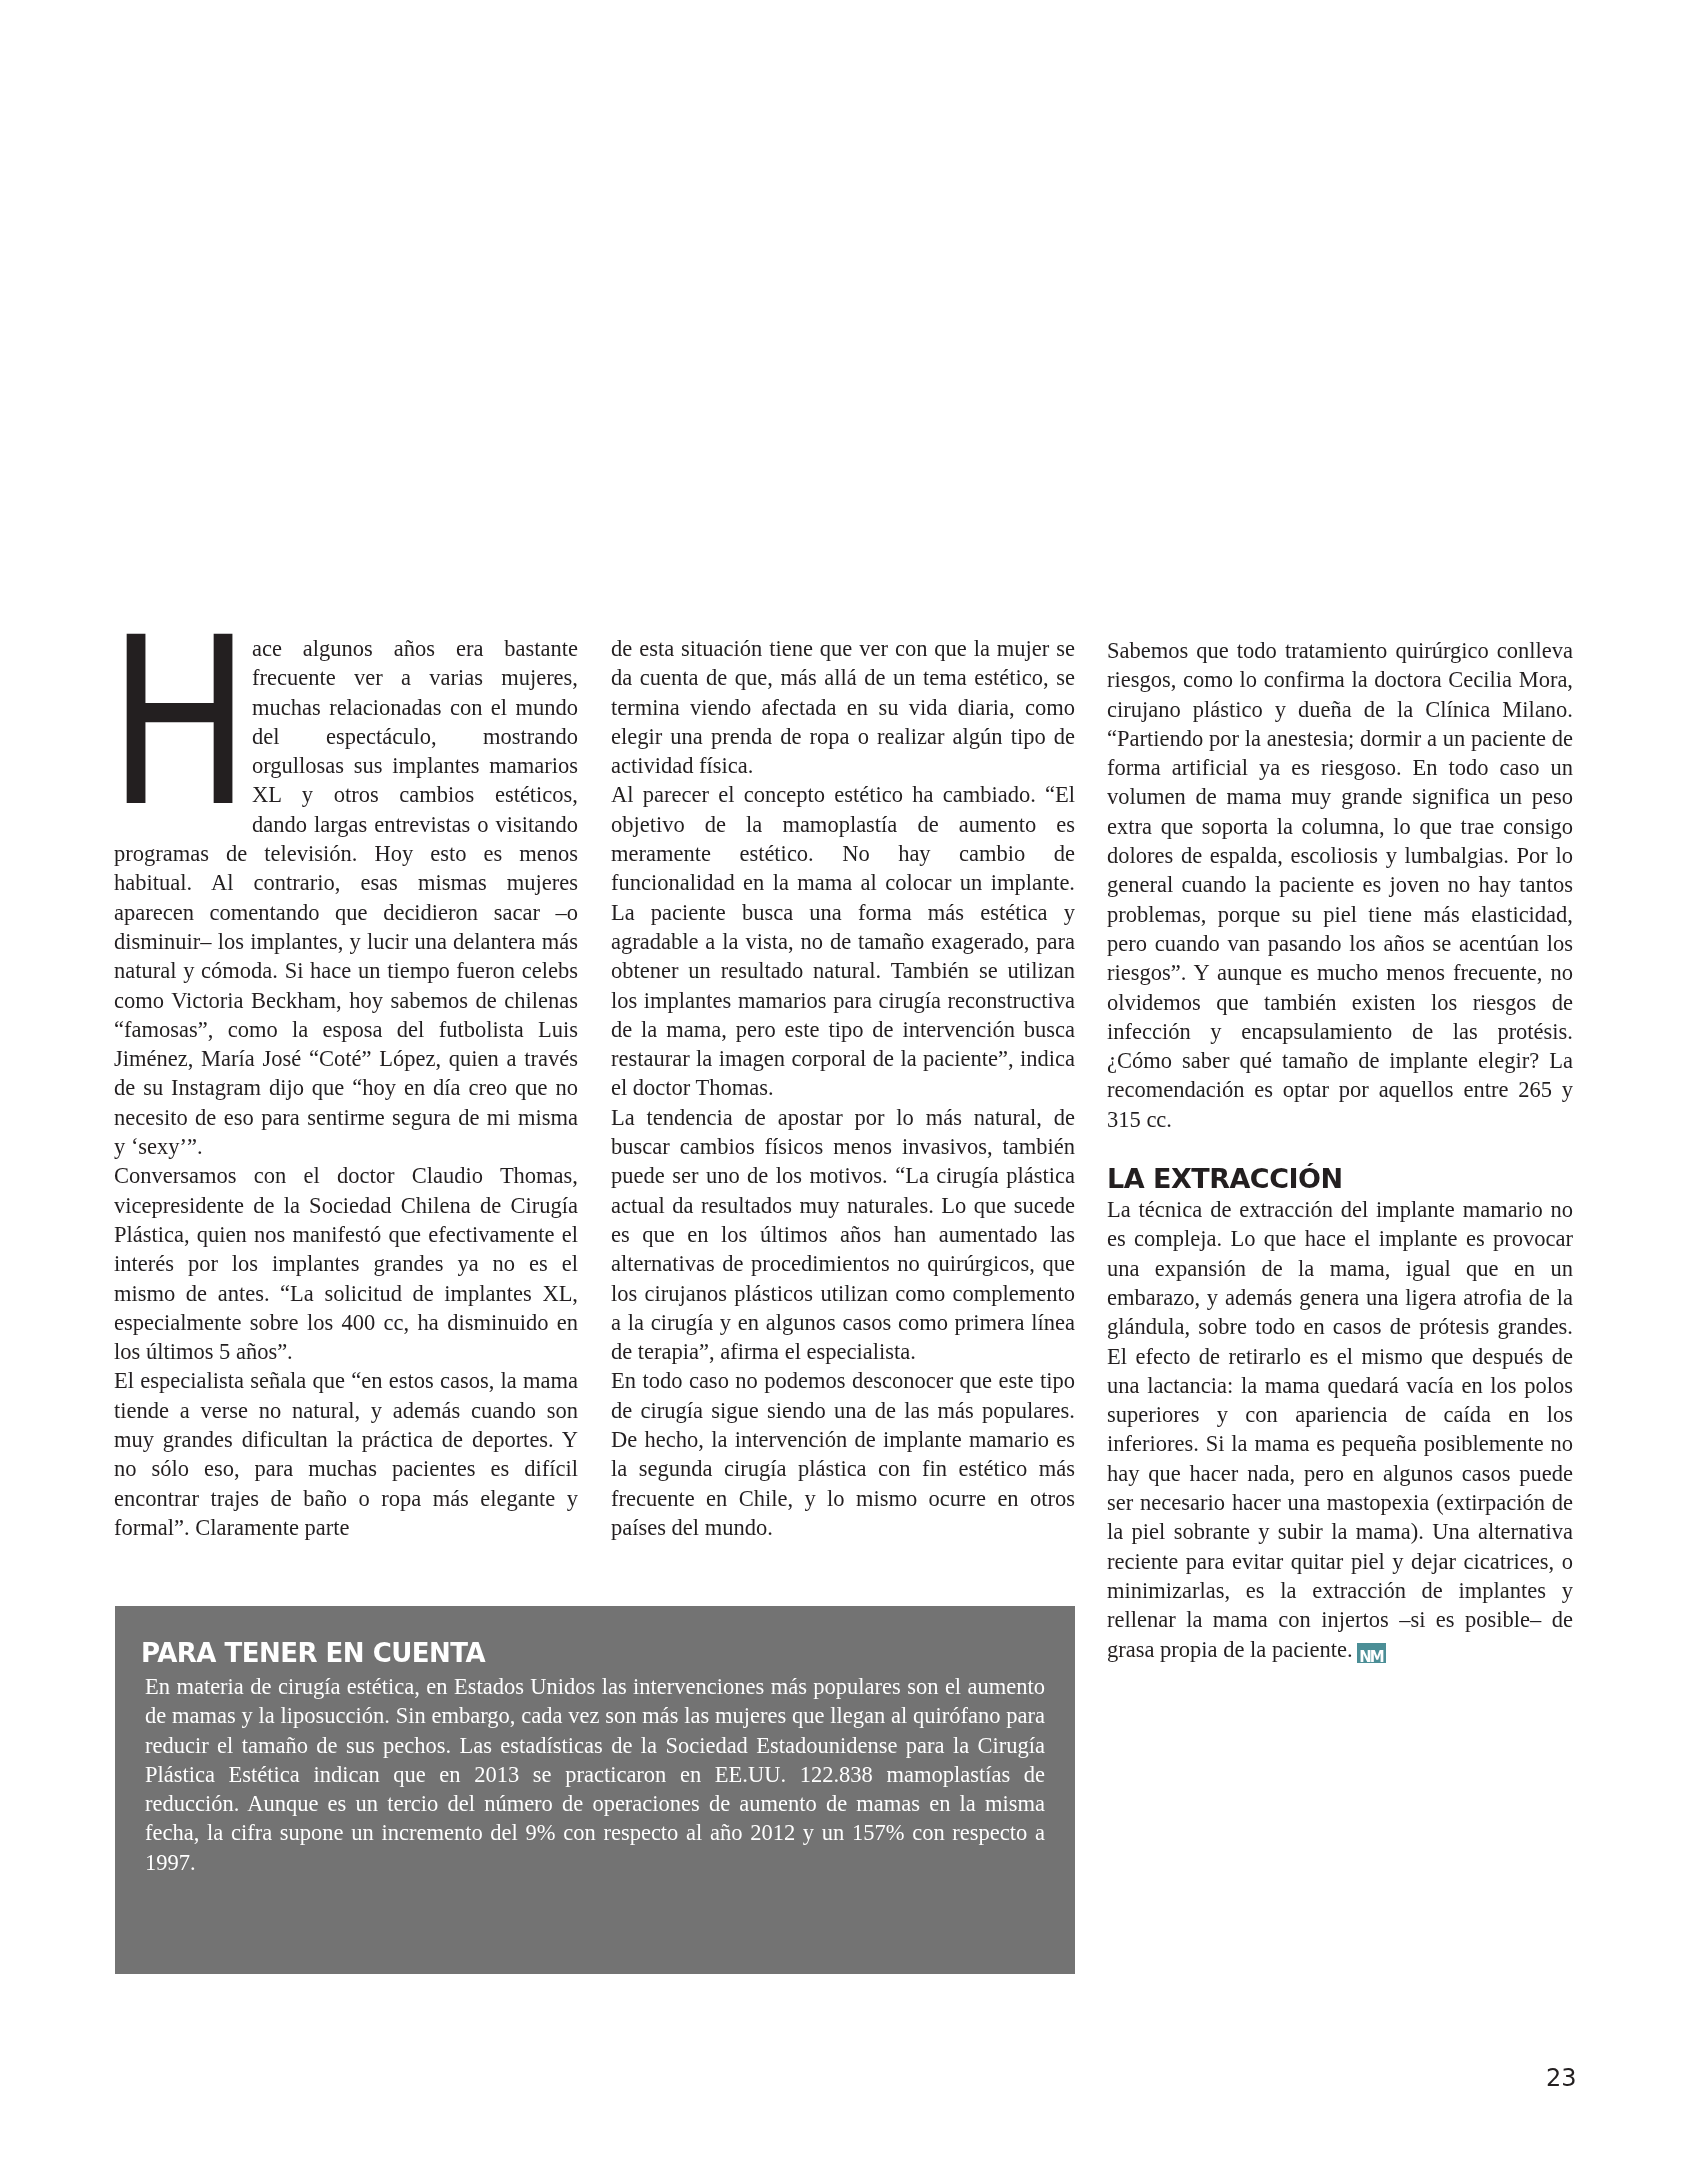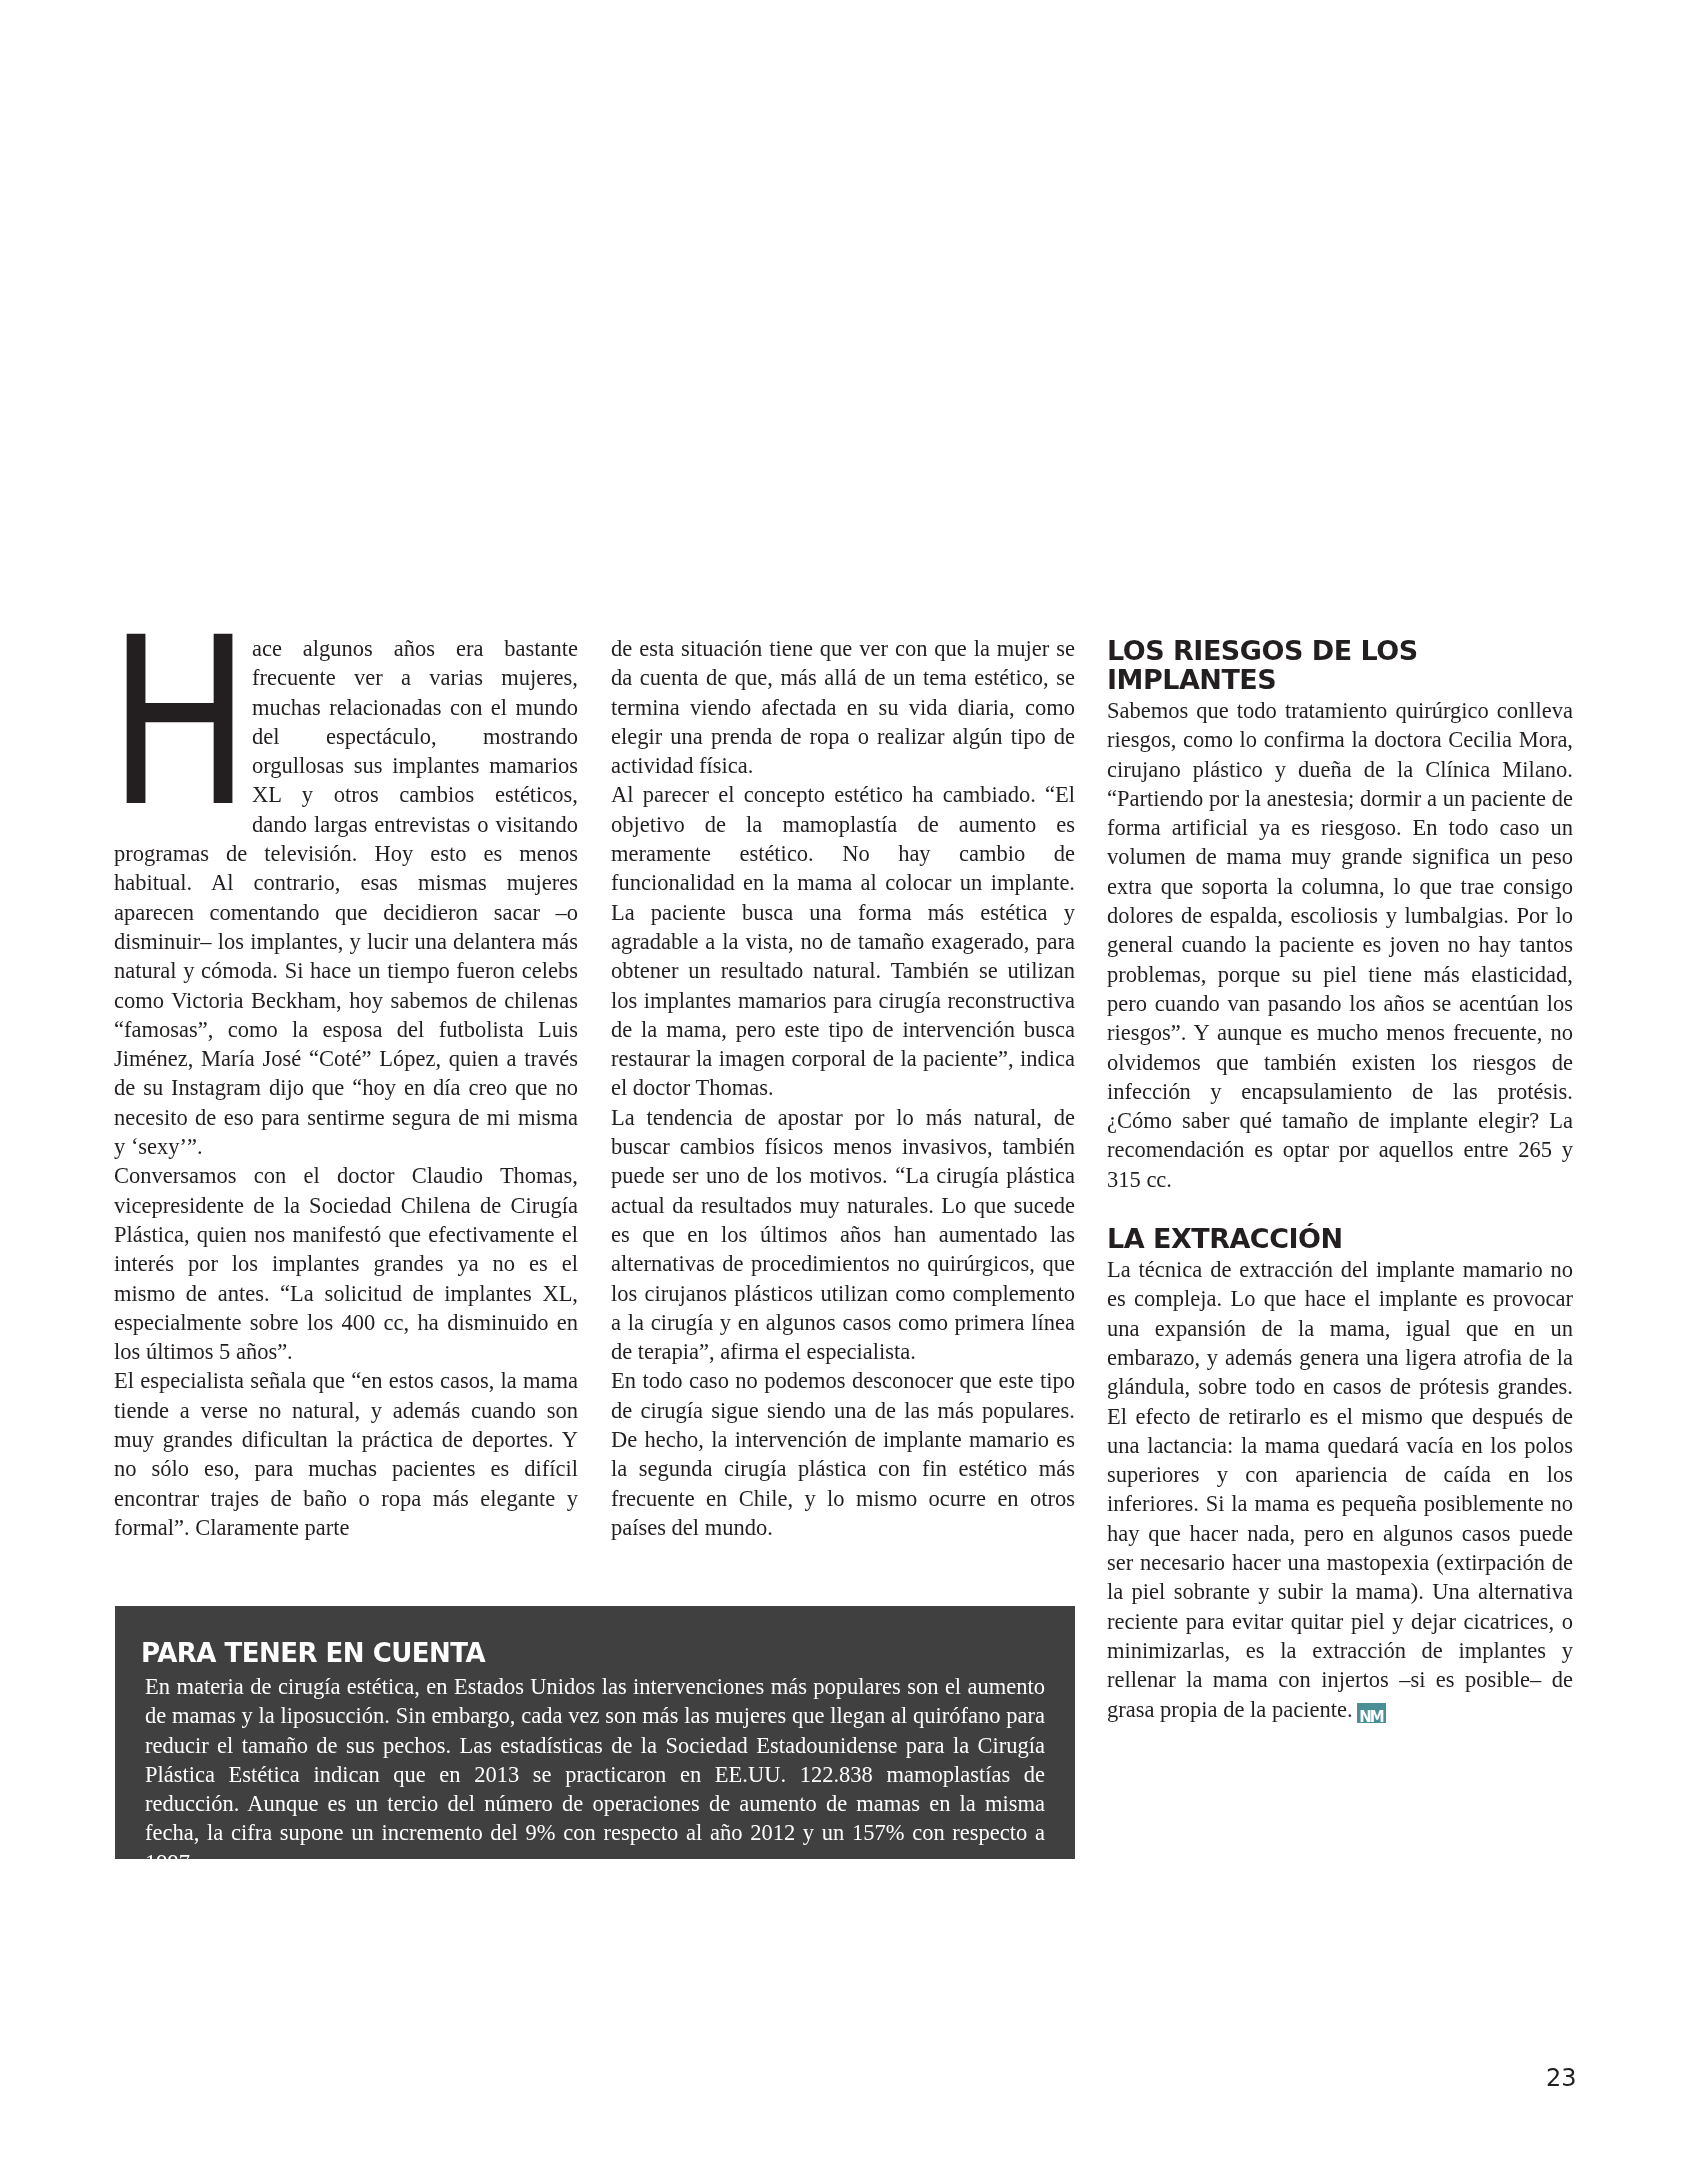--- a/index.html
+++ b/index.html
@@ -38,22 +38,22 @@
     line-height: 29px;
     letter-spacing: -0.5px;
     color: #231f20;
     margin: 0 0 2px 0;
     text-align: left;
   }
   .gap { height: 30px; }
   .box {
     position: absolute;
     left: 115px; top: 1606px;
-    width: 960px; height: 253px;
-    background: #404040;
+    width: 960px; height: 368px;
+    background: #737373;
     color: #ffffff;
     box-sizing: border-box;
     padding: 32px 26px 0 26px;
   }
   .box h2 {
     font-family: "DejaVu Sans", "Liberation Sans", sans-serif;
     font-weight: bold;
     font-size: 26px;
     line-height: 30px;
     letter-spacing: -0.5px;
@@ -103,21 +103,20 @@
   </div>
 
   <div class="col" id="col2">
     <p>de esta situación tiene que ver con que la mujer se da cuenta de que, más allá de un tema estético, se termina viendo afectada en su vida diaria, como elegir una prenda de ropa o realizar algún tipo de actividad física.</p>
     <p>Al parecer el concepto estético ha cambiado. “El objetivo de la mamoplastía de aumento es meramente estético. No hay cambio de funcionalidad en la mama al colocar un implante. La paciente busca una forma más estética y agradable a la vista, no de tamaño exagerado, para obtener un resultado natural. También se utilizan los implantes mamarios para cirugía reconstructiva de la mama, pero este tipo de intervención busca restaurar la imagen corporal de la paciente”, indica el doctor Thomas.</p>
     <p>La tendencia de apostar por lo más natural, de buscar cambios físicos menos invasivos, también puede ser uno de los motivos. “La cirugía plástica actual da resultados muy naturales. Lo que sucede es que en los últimos años han aumentado las alternativas de procedimientos no quirúrgicos, que los cirujanos plásticos utilizan como complemento a la cirugía y en algunos casos como primera línea de terapia”, afirma el especialista.</p>
     <p>En todo caso no podemos desconocer que este tipo de cirugía sigue siendo una de las más populares. De hecho, la intervención de implante mamario es la segunda cirugía plástica con fin estético más frecuente en Chile, y lo mismo ocurre en otros países del mundo.</p>
   </div>
 
   <div class="col" id="col3">
-    <h2 class="section-title">LOS RIESGOS DE LOS IMPLANTES</h2>
     <p>Sabemos que todo tratamiento quirúrgico conlleva riesgos, como lo confirma la doctora Cecilia Mora, cirujano plástico y dueña de la Clínica Milano. “Partiendo por la anestesia; dormir a un paciente de forma artificial ya es riesgoso. En todo caso un volumen de mama muy grande significa un peso extra que soporta la columna, lo que trae consigo dolores de espalda, escoliosis y lumbalgias. Por lo general cuando la paciente es joven no hay tantos problemas, porque su piel tiene más elasticidad, pero cuando van pasando los años se acentúan los riesgos”. Y aunque es mucho menos frecuente, no olvidemos que también existen los riesgos de infección y encapsulamiento de las protésis. ¿Cómo saber qué tamaño de implante elegir? La recomendación es optar por aquellos entre 265 y 315 cc.</p>
     <div class="gap"></div>
     <h2 class="section-title">LA EXTRACCIÓN</h2>
     <p><span>La técnica de extracción del implante mamario no es compleja. Lo que hace el implante es provocar una expansión de la mama, igual que en un embarazo, y además genera una ligera atrofia de la glándula, sobre todo en casos de prótesis grandes. El efecto de retirarlo es el mismo que después de una lactancia: la mama quedará vacía en los polos superiores y con apariencia de caída en los inferiores. Si la mama es pequeña posiblemente no hay que hacer nada, pero en algunos casos puede ser necesario hacer una mastopexia (extirpación de la piel sobrante y subir la mama). Una alternativa reciente para evitar quitar piel y dejar cicatrices, o minimizarlas, es la extracción de implantes y rellenar la mama con injertos –si es posible– de grasa propia de la paciente.</span><span class="nm-logo">NM</span></p>
   </div>
 
   <div class="box">
     <h2>PARA TENER EN CUENTA</h2>
     <p>En materia de cirugía estética, en Estados Unidos las intervenciones más populares son el aumento de mamas y la liposucción. Sin embargo, cada vez son más las mujeres que llegan al quirófano para reducir el tamaño de sus pechos. Las estadísticas de la Sociedad Estadounidense para la Cirugía Plástica Estética indican que en 2013 se practicaron en EE.UU. 122.838 mamoplastías de reducción. Aunque es un tercio del número de operaciones de aumento de mamas en la misma fecha, la cifra supone un incremento del 9% con respecto al año 2012 y un 157% con respecto a 1997.</p>
   </div>

